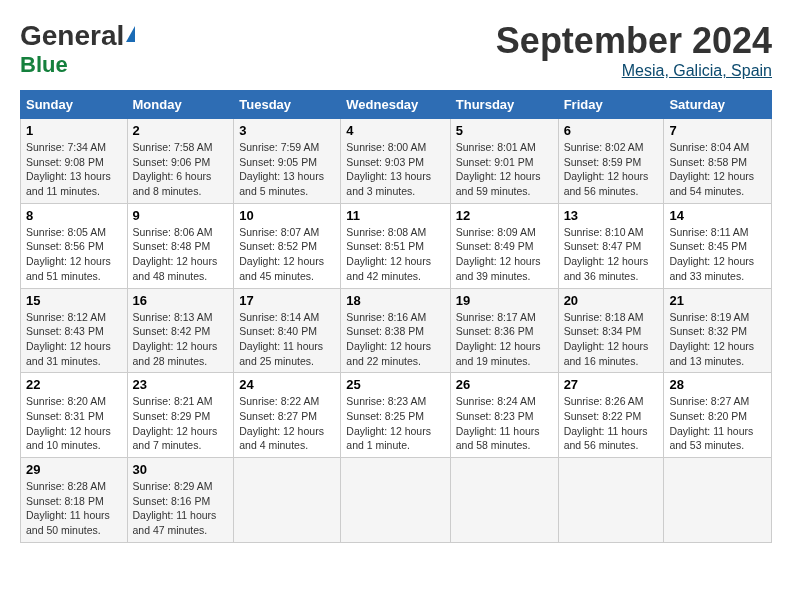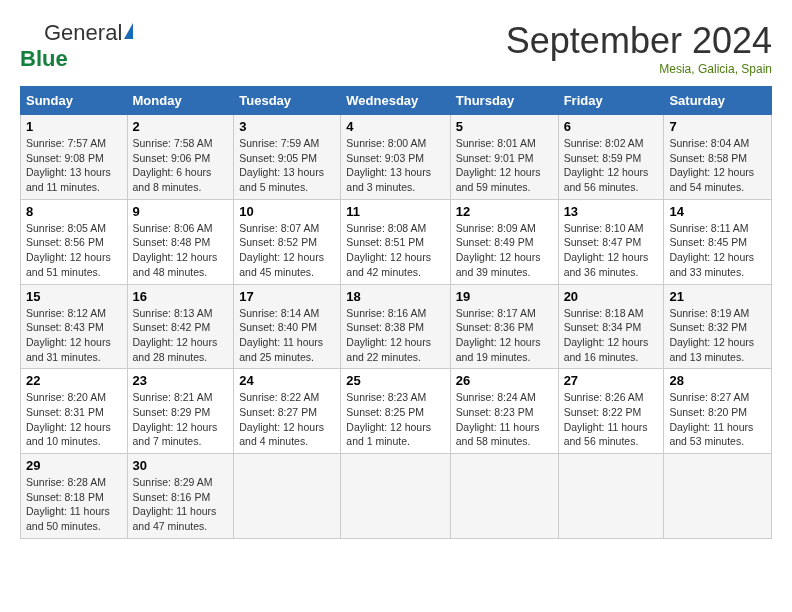--- a/index.html
+++ b/index.html
@@ -23,26 +23,27 @@
     }
     .logo-line {
       display: flex;
       align-items: center;
     }
     .title-area {
       text-align: right;
     }
     .month-title {
       font-size: 36px;
-      font-weight: normal;
+      font-weight: bold;
       color: #333;
     }
     .location-title {
-      font-size: 12px;
-      color: #4d7c0f;
+      font-size: 16px;
+      color: #0c4a6e;
+      text-decoration: underline;
     }
     table {
       width: 100%;
       border-collapse: collapse;
       font-size: 11px;
     }
     thead tr th {
       background-color: #2e6db4;
       color: white;
       text-align: left;
@@ -78,21 +79,21 @@
     .empty-cell {
       background-color: #f5f5f5;
     }
   </style>
 </head>
 <body>
 
 <div class="header-area">
   <div class="logo">
     <div class="logo-line">
-      <span style="font-size:22px;font-weight:normal;color:#333;margin-left:24px;">General</span>
+      <span style="font-size:28px;font-weight:bold;color:#333;">General</span>
       <span style="display:inline-block;width:0;height:0;border-left:9px solid transparent;border-right:0px solid transparent;border-bottom:16px solid #1a6bb5;margin-left:2px;margin-right:0px;vertical-align:middle;position:relative;top:-2px;"></span>
     </div>
     <div>
       <span style="font-size:22px;font-weight:bold;color:#15803d;">Blue</span>
     </div>
   </div>
   <div class="title-area">
     <div class="month-title">September 2024</div>
     <div class="location-title">Mesia, Galicia, Spain</div>
   </div>
@@ -105,21 +106,21 @@
       <th>Monday</th>
       <th>Tuesday</th>
       <th>Wednesday</th>
       <th>Thursday</th>
       <th>Friday</th>
       <th>Saturday</th>
     </tr>
   </thead>
   <tbody id="calendar-body">
   <tr>
-        <td><span class="day-num">1</span><span class="day-detail">Sunrise: 7:57 AM</span><br><span class="day-detail">Sunset: 9:08 PM</span><br><span class="day-detail">Daylight: 13 hours and 11 minutes.</span></td>
+        <td><span class="day-num">1</span><span class="day-detail">Sunrise: 7:34 AM</span><br><span class="day-detail">Sunset: 9:08 PM</span><br><span class="day-detail">Daylight: 13 hours and 11 minutes.</span></td>
         <td><span class="day-num">2</span><span class="day-detail">Sunrise: 7:58 AM</span><br><span class="day-detail">Sunset: 9:06 PM</span><br><span class="day-detail">Daylight: 6 hours and 8 minutes.</span></td>
         <td><span class="day-num">3</span><span class="day-detail">Sunrise: 7:59 AM</span><br><span class="day-detail">Sunset: 9:05 PM</span><br><span class="day-detail">Daylight: 13 hours and 5 minutes.</span></td>
         <td><span class="day-num">4</span><span class="day-detail">Sunrise: 8:00 AM</span><br><span class="day-detail">Sunset: 9:03 PM</span><br><span class="day-detail">Daylight: 13 hours and 3 minutes.</span></td>
         <td><span class="day-num">5</span><span class="day-detail">Sunrise: 8:01 AM</span><br><span class="day-detail">Sunset: 9:01 PM</span><br><span class="day-detail">Daylight: 12 hours and 59 minutes.</span></td>
         <td><span class="day-num">6</span><span class="day-detail">Sunrise: 8:02 AM</span><br><span class="day-detail">Sunset: 8:59 PM</span><br><span class="day-detail">Daylight: 12 hours and 56 minutes.</span></td>
         <td><span class="day-num">7</span><span class="day-detail">Sunrise: 8:04 AM</span><br><span class="day-detail">Sunset: 8:58 PM</span><br><span class="day-detail">Daylight: 12 hours and 54 minutes.</span></td>
       </tr>
       <tr>
         <td><span class="day-num">8</span><span class="day-detail">Sunrise: 8:05 AM</span><br><span class="day-detail">Sunset: 8:56 PM</span><br><span class="day-detail">Daylight: 12 hours and 51 minutes.</span></td>
         <td><span class="day-num">9</span><span class="day-detail">Sunrise: 8:06 AM</span><br><span class="day-detail">Sunset: 8:48 PM</span><br><span class="day-detail">Daylight: 12 hours and 48 minutes.</span></td>

